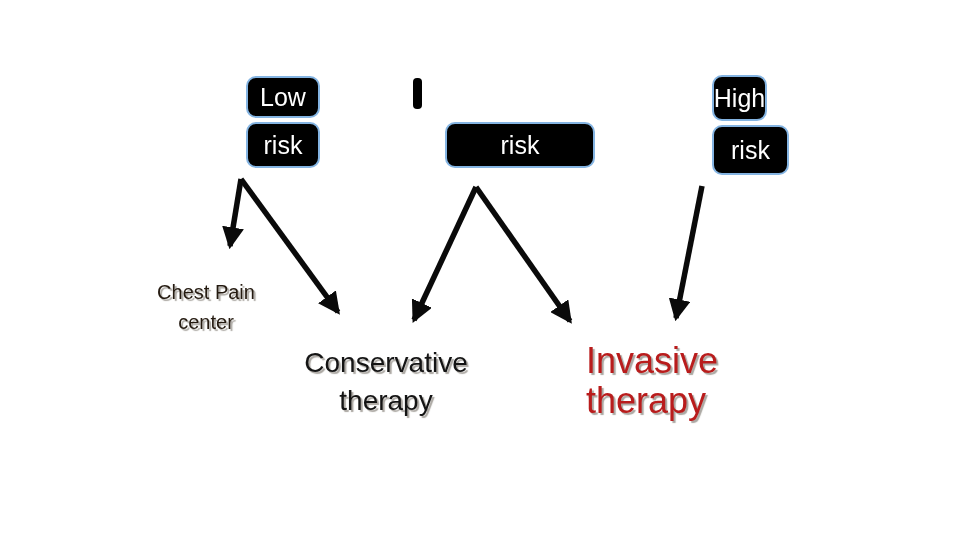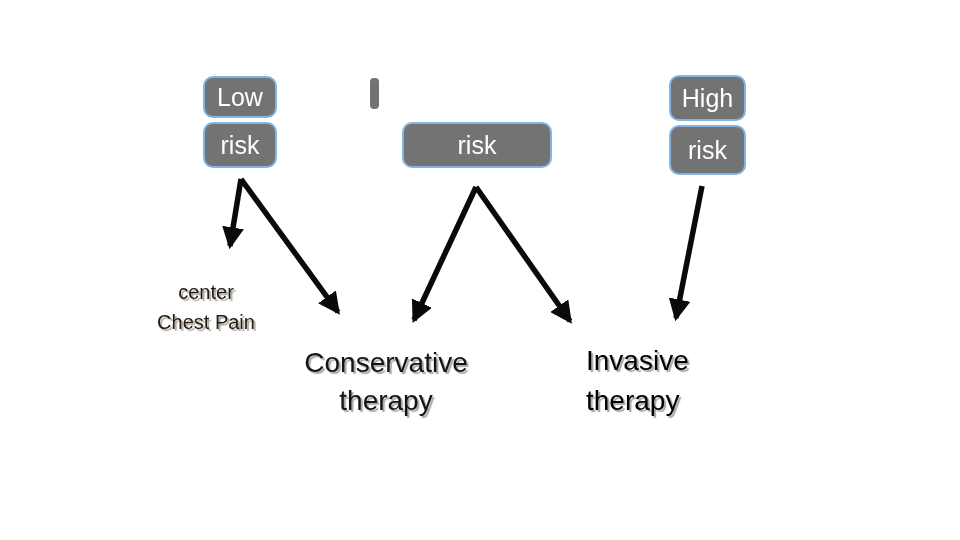--- a/index.html
+++ b/index.html
@@ -6,61 +6,62 @@
   #stage{
     position:relative;
     width:960px;height:540px;
     background:#ffffff;
     overflow:hidden;
     font-family:"Liberation Sans", sans-serif;
   }
   
   .riskbox{
     position:absolute;
-    background:#737373;
+    background:#000000;
     border:2px solid #84b4e2;
     border-radius:10px;
     box-sizing:border-box;
     color:#ffffff;
     display:flex;align-items:center;justify-content:center;
     font-size:25px;
     line-height:1;
+    margin-left:43px;
   }
   
   .box-low-1{left:203px;top:76px;width:74px;height:42px;}
   .box-low-2{left:203px;top:122px;width:74px;height:46px;}
   
   .box-int-1{left:383px;top:73px;width:182px;height:45px;}
   .box-int-2{left:402px;top:122px;width:150px;height:46px;}
   .box-sliver{left:370px;top:78px;width:9px;height:31px;border-radius:4px;border:none;}
   
-  .box-high-1{left:669px;top:75px;width:77px;height:46px;}
+  .box-high-1{left:669px;top:75px;width:55px;height:46px;}
   .box-high-2{left:669px;top:125px;width:77px;height:50px;}
 
   .dark-label{
     position:absolute;
     color:#241a10;
     text-align:center;
     text-shadow:2px 2px 1px rgba(155,150,145,0.85);
     white-space:nowrap;
   }
   .chest{
     left:150px;top:277px;width:112px;
     font-size:20px;line-height:30px;
   }
   .conservative{
     left:296px;top:344px;width:180px;
     font-size:28px;line-height:38px;
     color:#141414;
   }
   .invasive{
     left:586px;top:341px;width:120px;
-    font-size:28px;line-height:40px;
+    font-size:36px;line-height:40px;
     text-align:left;
-    color:#000000;
+    color:#b91c1c;
   }
   #arrows{
     position:absolute;left:0;top:0;width:960px;height:540px;
     pointer-events:none;
   }
   #arrows line{
     stroke:#0a0a0a;
     stroke-width:5.5;
   }
 </style>
@@ -96,22 +97,22 @@
   </div>
 
   <div class="riskbox box-high-1">
     <span>High</span>
   </div>
   <div class="riskbox box-high-2">
     <span>risk</span>
   </div>
 
   <div class="dark-label chest">
+    <div>Chest Pain</div>
     <div>center</div>
-    <div>Chest Pain</div>
   </div>
 
   <div class="dark-label conservative">
     <div>Conservative</div>
     <div>therapy</div>
   </div>
 
   <div class="dark-label invasive">
     <div>Invasive</div>
     <div>therapy</div>

